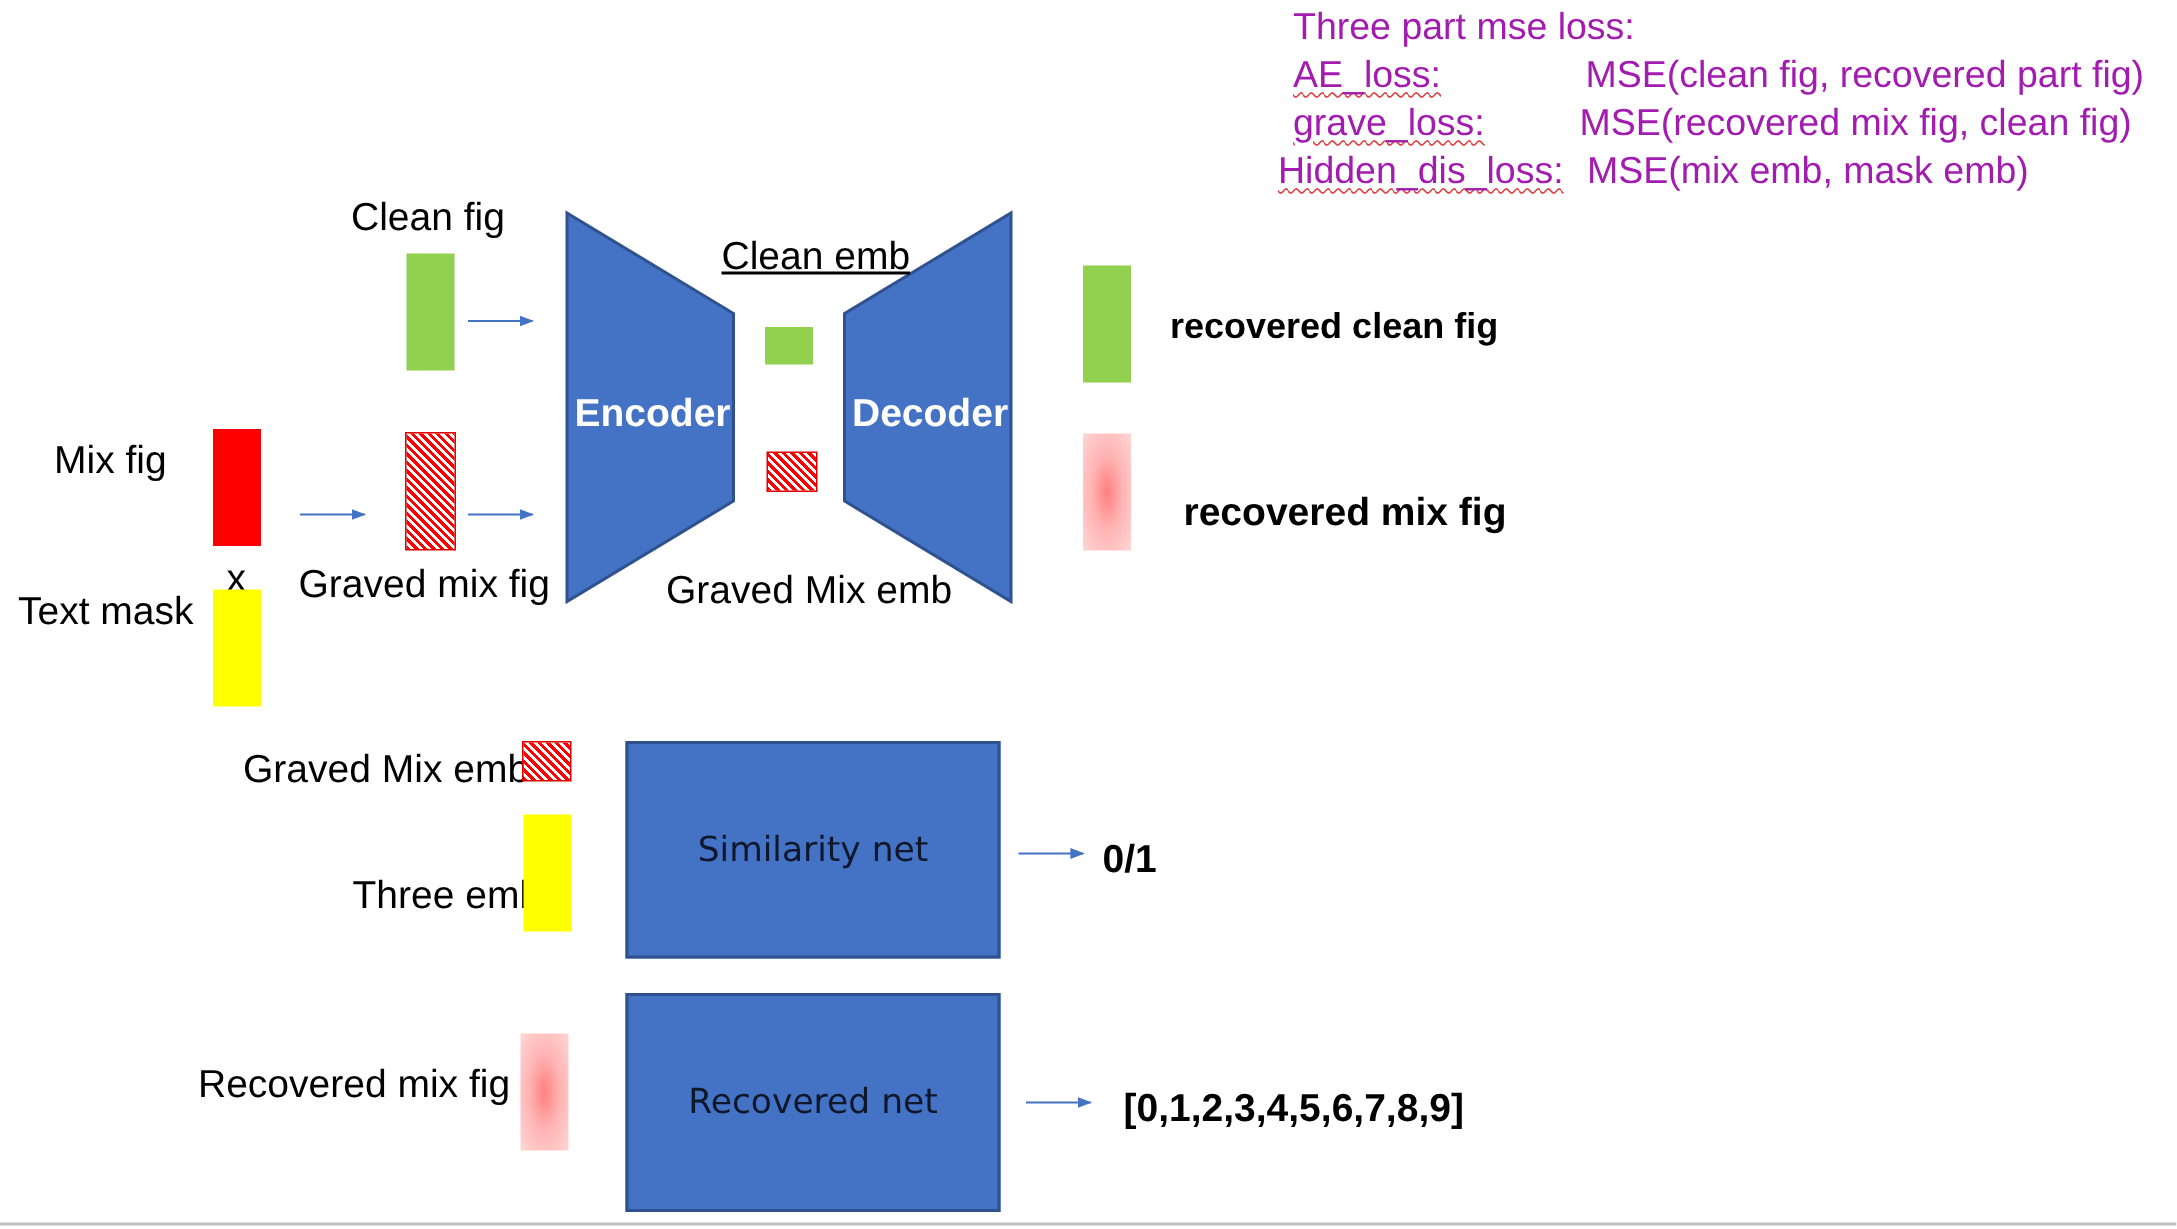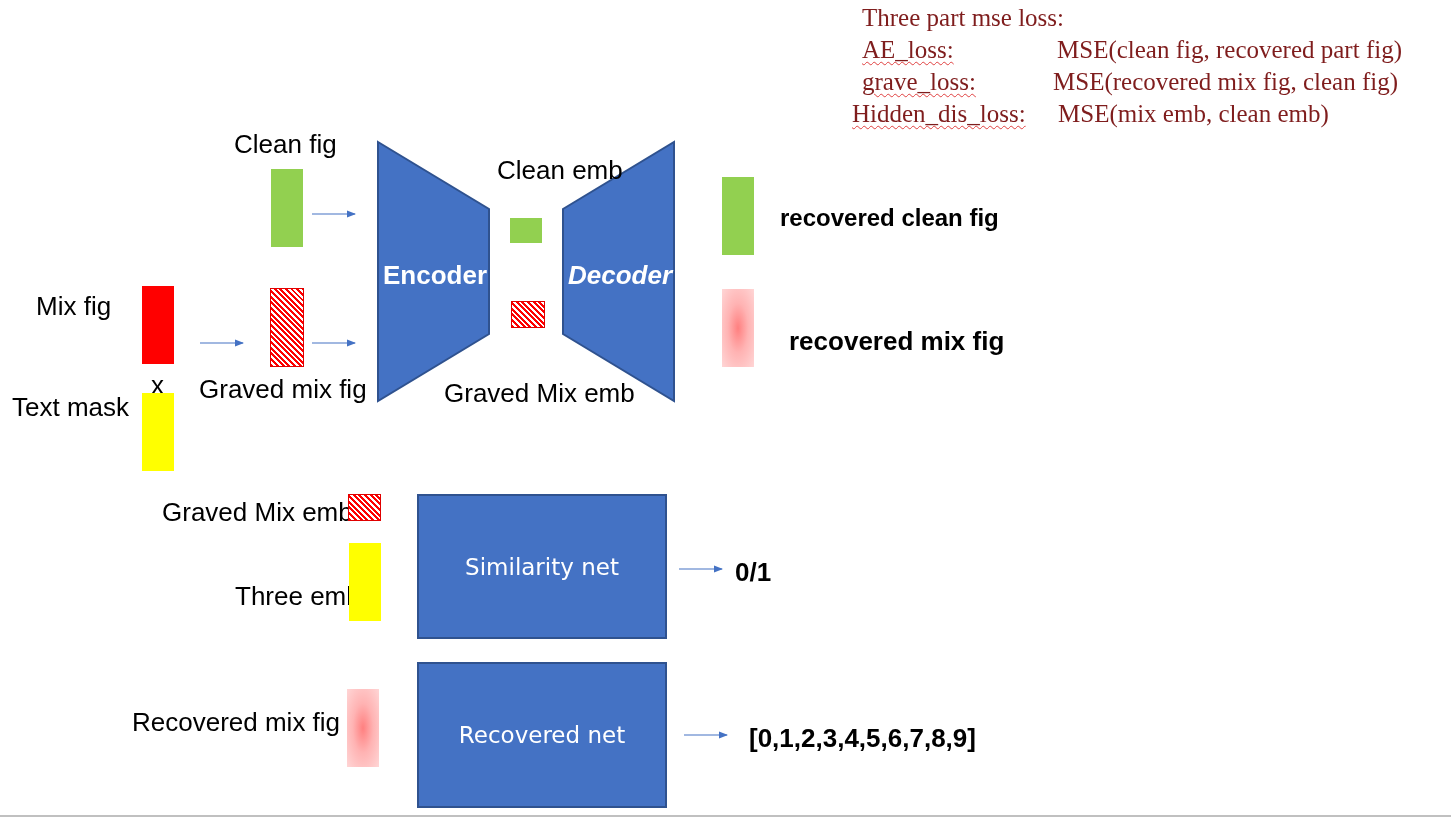--- a/index.html
+++ b/index.html
@@ -1,92 +1,92 @@
 <!DOCTYPE html>
 <html><head>
 <meta charset="utf-8">
 <style>
   html, body { margin: 0; padding: 0; }
   body { width: 1451px; height: 819px; position: relative; background: #ffffff; overflow: hidden; }
   .abs { position: absolute; }
   .sans { font-family: "Liberation Sans", "DejaVu Sans", sans-serif; color: #000; }
-  .serif { font-family: Liberation Serif, serif; color: #7f1d1d; }
+  .serif { font-family: Liberation Sans, sans-serif; color: #a21caf; }
   .lbl { font-size: 26px; white-space: nowrap; }
   .bold { font-weight: bold; }
   .green { background: #92d050; }
   .red { background: #ff0000; }
   .yellow { background: #ffff00; }
   .hatch {
     background: repeating-linear-gradient(45deg, #ff0000 0px, #ff0000 2px, #ffffff 2px, #ffffff 4px);
     outline: 1px solid #e00000;
   }
   .blur {
     background: radial-gradient(ellipse at 50% 50%, #ff8080 0%, #ffb3b3 45%, #ffd6d6 100%);
   }
   .box {
     background: #4472c4;
     border: 2px solid #2f528f;
     box-sizing: border-box;
-    color: #ffffff;
+    color: #0f172a;
     display: flex; align-items: center; justify-content: center;
     font-family: "DejaVu Sans", "Liberation Sans", sans-serif;
     font-size: 23px;
   }
   .loss { font-size: 25px; line-height: 32px; white-space: nowrap; }
   .squig { text-decoration: underline wavy #e04040; text-decoration-thickness: 1px; text-underline-offset: 3px; }
   .bottom-rule { left: 0; top: 815px; width: 1451px; height: 2px; background: #c0c0c0; }
   svg.full { position: absolute; left: 0; top: 0; }
 </style>
 </head>
 <body>
 
 <div class="abs serif loss" style="left:862px; top:2px;">
   <span>Three part mse loss:</span>
 </div>
 <div class="abs serif loss squig-wrap" style="left:862px; top:34px;"><span class="squig">AE_loss:</span></div>
 <div class="abs serif loss" style="left:1057px; top:34px;">MSE(clean fig, recovered part fig)</div>
 <div class="abs serif loss" style="left:862px; top:66px;"><span class="squig">grave_loss:</span></div>
 <div class="abs serif loss" style="left:1053px; top:66px;">MSE(recovered mix fig, clean fig)</div>
 <div class="abs serif loss" style="left:852px; top:98px;"><span class="squig">Hidden_dis_loss:</span></div>
-<div class="abs serif loss" style="left:1058px; top:98px;">MSE(mix emb, clean emb)</div>
+<div class="abs serif loss" style="left:1058px; top:98px;">MSE(mix emb, mask emb)</div>
 
 <svg class="full" width="1451" height="819">
   <defs>
     <marker id="ah" markerWidth="8" markerHeight="8" refX="7" refY="4" orient="auto">
       <path d="M0,1 L8,4 L0,7 Z" fill="#4472c4"></path>
     </marker>
   </defs>
   <polygon points="378,142 489,209 489,334 378,401" fill="#4472c4" stroke="#2f528f" stroke-width="2"></polygon>
   <polygon points="563,209 674,142 674,401 563,334" fill="#4472c4" stroke="#2f528f" stroke-width="2"></polygon>
   <line x1="312" y1="214" x2="355" y2="214" stroke="#4472c4" stroke-width="1.2" marker-end="url(#ah)"></line>
   <line x1="200" y1="343" x2="243" y2="343" stroke="#4472c4" stroke-width="1.2" marker-end="url(#ah)"></line>
   <line x1="312" y1="343" x2="355" y2="343" stroke="#4472c4" stroke-width="1.2" marker-end="url(#ah)"></line>
   <line x1="679" y1="569" x2="722" y2="569" stroke="#4472c4" stroke-width="1.2" marker-end="url(#ah)"></line>
   <line x1="684" y1="735" x2="727" y2="735" stroke="#4472c4" stroke-width="1.2" marker-end="url(#ah)"></line>
 </svg>
 
 <div class="abs sans lbl bold" style="left:383px; top:260px; color:#fff;">Encoder</div>
-<div class="abs sans lbl bold" style="left:568px; top:260px; color:#fff;font-style:italic;">Decoder</div>
+<div class="abs sans lbl bold" style="left:568px; top:260px; color:#fff;">Decoder</div>
 
 <div class="abs sans lbl" style="left:234px; top:129px;">Clean fig</div>
 <div class="abs green" style="left:271px; top:169px; width:32px; height:78px;"></div>
 
 <div class="abs sans lbl" style="left:36px; top:291px;">Mix fig</div>
 <div class="abs red" style="left:142px; top:286px; width:32px; height:78px;"></div>
 <div class="abs sans lbl" style="left:151px; top:370px;">x</div>
 <div class="abs sans lbl" style="left:12px; top:392px;">Text mask</div>
 <div class="abs yellow" style="left:142px; top:393px; width:32px; height:78px;"></div>
 
 <div class="abs hatch" style="left:271px; top:289px; width:32px; height:77px;"></div>
 <div class="abs sans lbl" style="left:199px; top:374px;">Graved mix fig</div>
 
 <div class="abs sans lbl" style="left:475px; top:155px;">
   <span></span>
 </div>
-<div class="abs sans lbl" style="left:497px; top:155px;"><span class="squig-emb">Clean emb</span></div>
+<div class="abs sans lbl" style="left:481px; top:155px;text-decoration:underline;"><span class="squig-emb">Clean emb</span></div>
 <div class="abs green" style="left:510px; top:218px; width:32px; height:25px;"></div>
 <div class="abs hatch" style="left:512px; top:302px; width:32px; height:25px;"></div>
 <div class="abs sans lbl" style="left:444px; top:378px;">Graved Mix emb</div>
 
 <div class="abs green" style="left:722px; top:177px; width:32px; height:78px;"></div>
 <div class="abs sans bold" style="left:780px; top:204px; font-size:24px; white-space:nowrap;">recovered clean fig</div>
 <div class="abs blur" style="left:722px; top:289px; width:32px; height:78px;"></div>
 <div class="abs sans lbl bold" style="left:789px; top:326px;">recovered mix fig</div>
 
 <div class="abs sans lbl" style="left:162px; top:497px;">Graved Mix emb</div>

